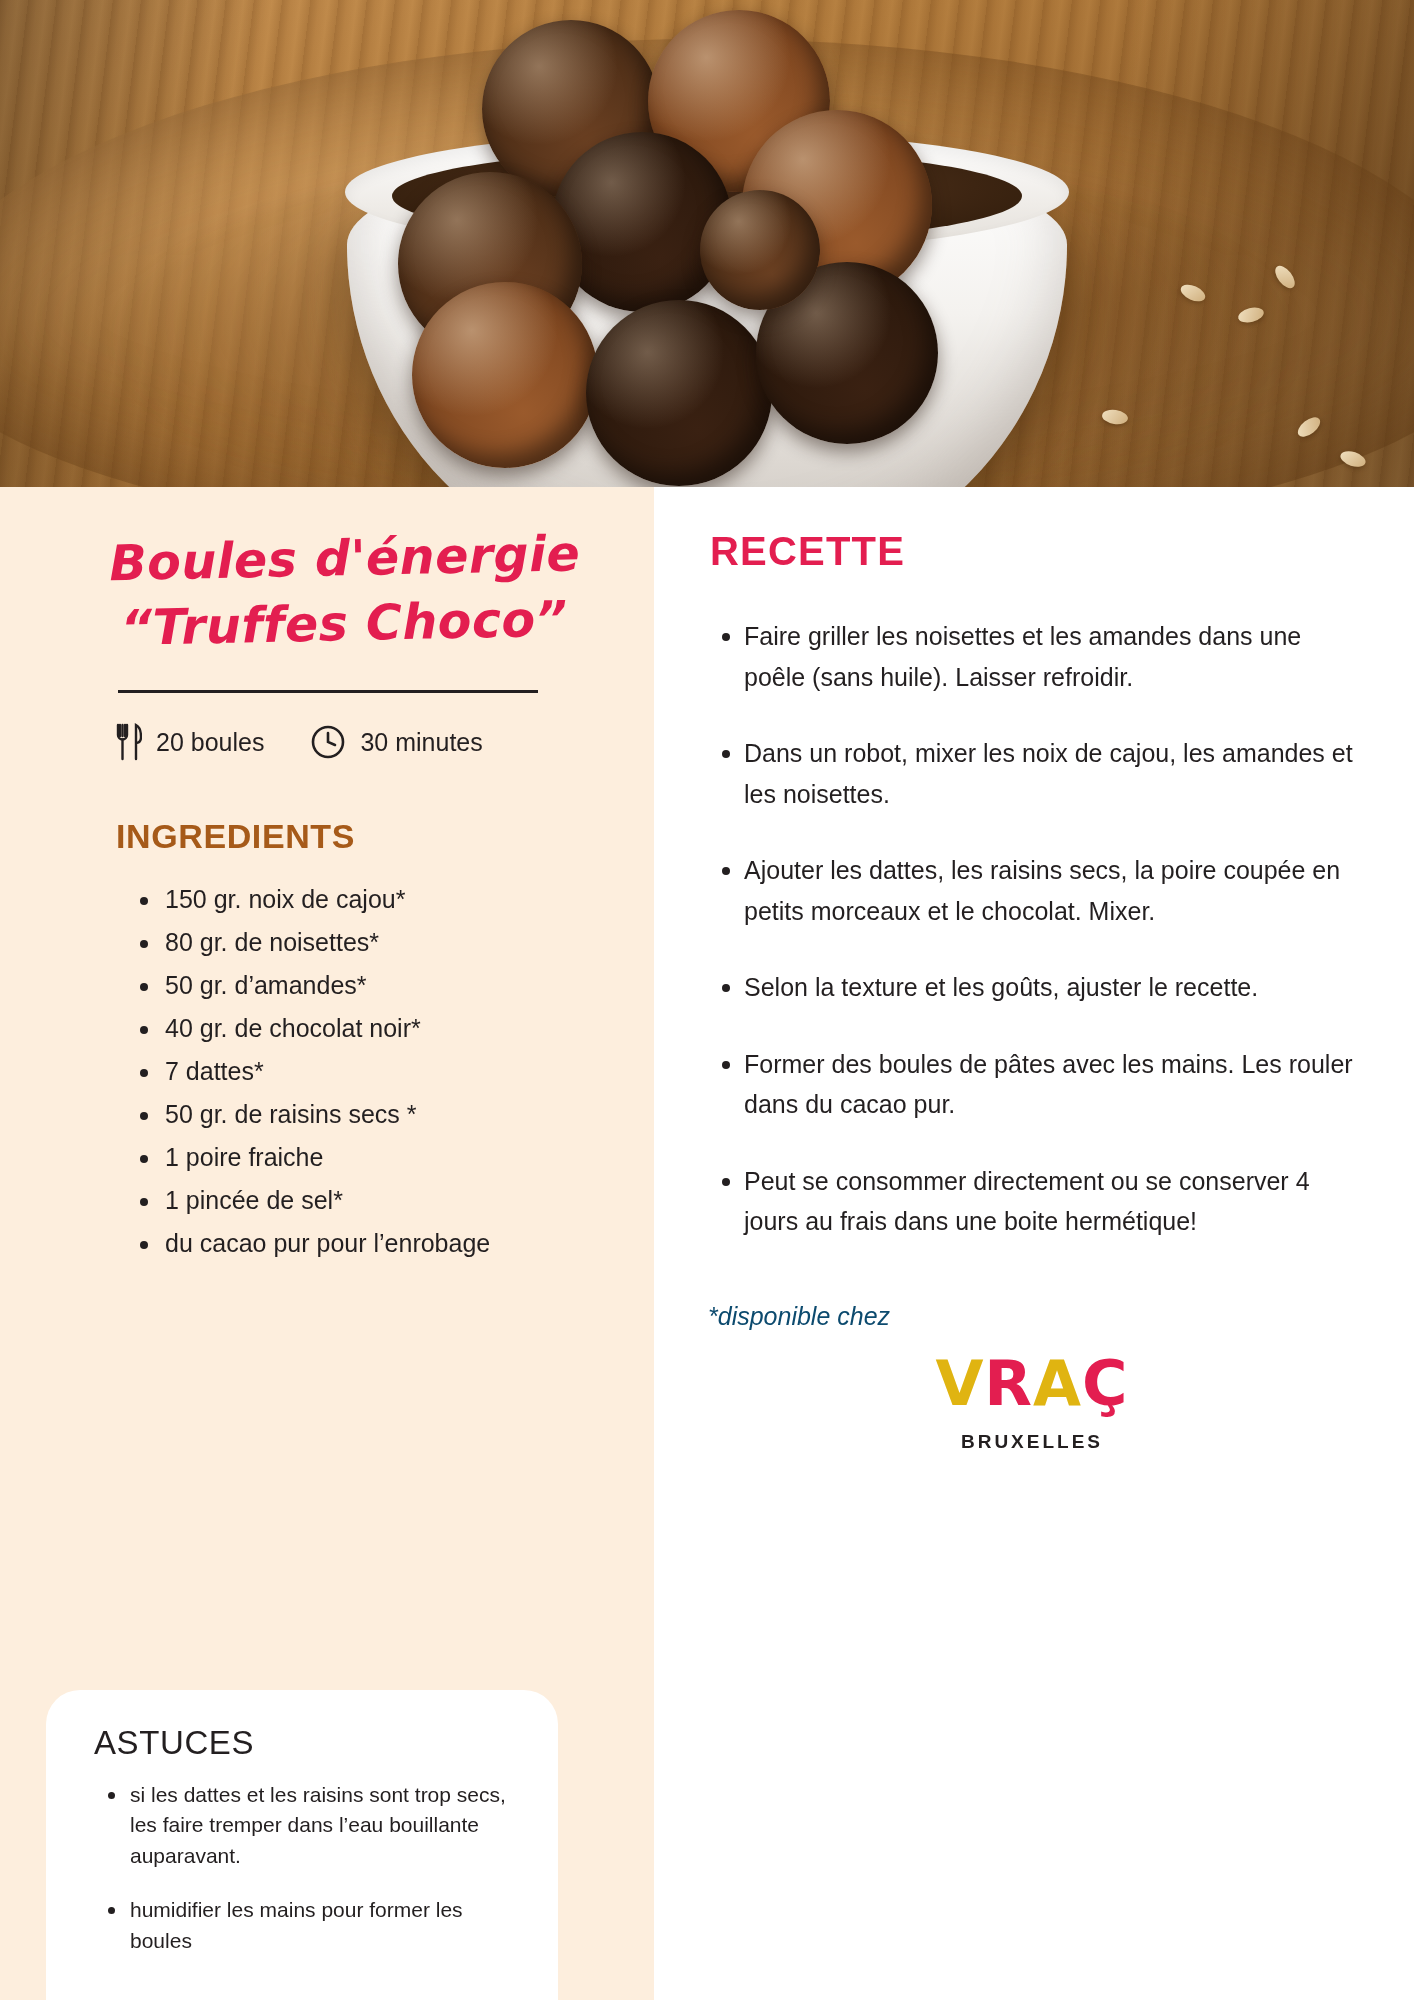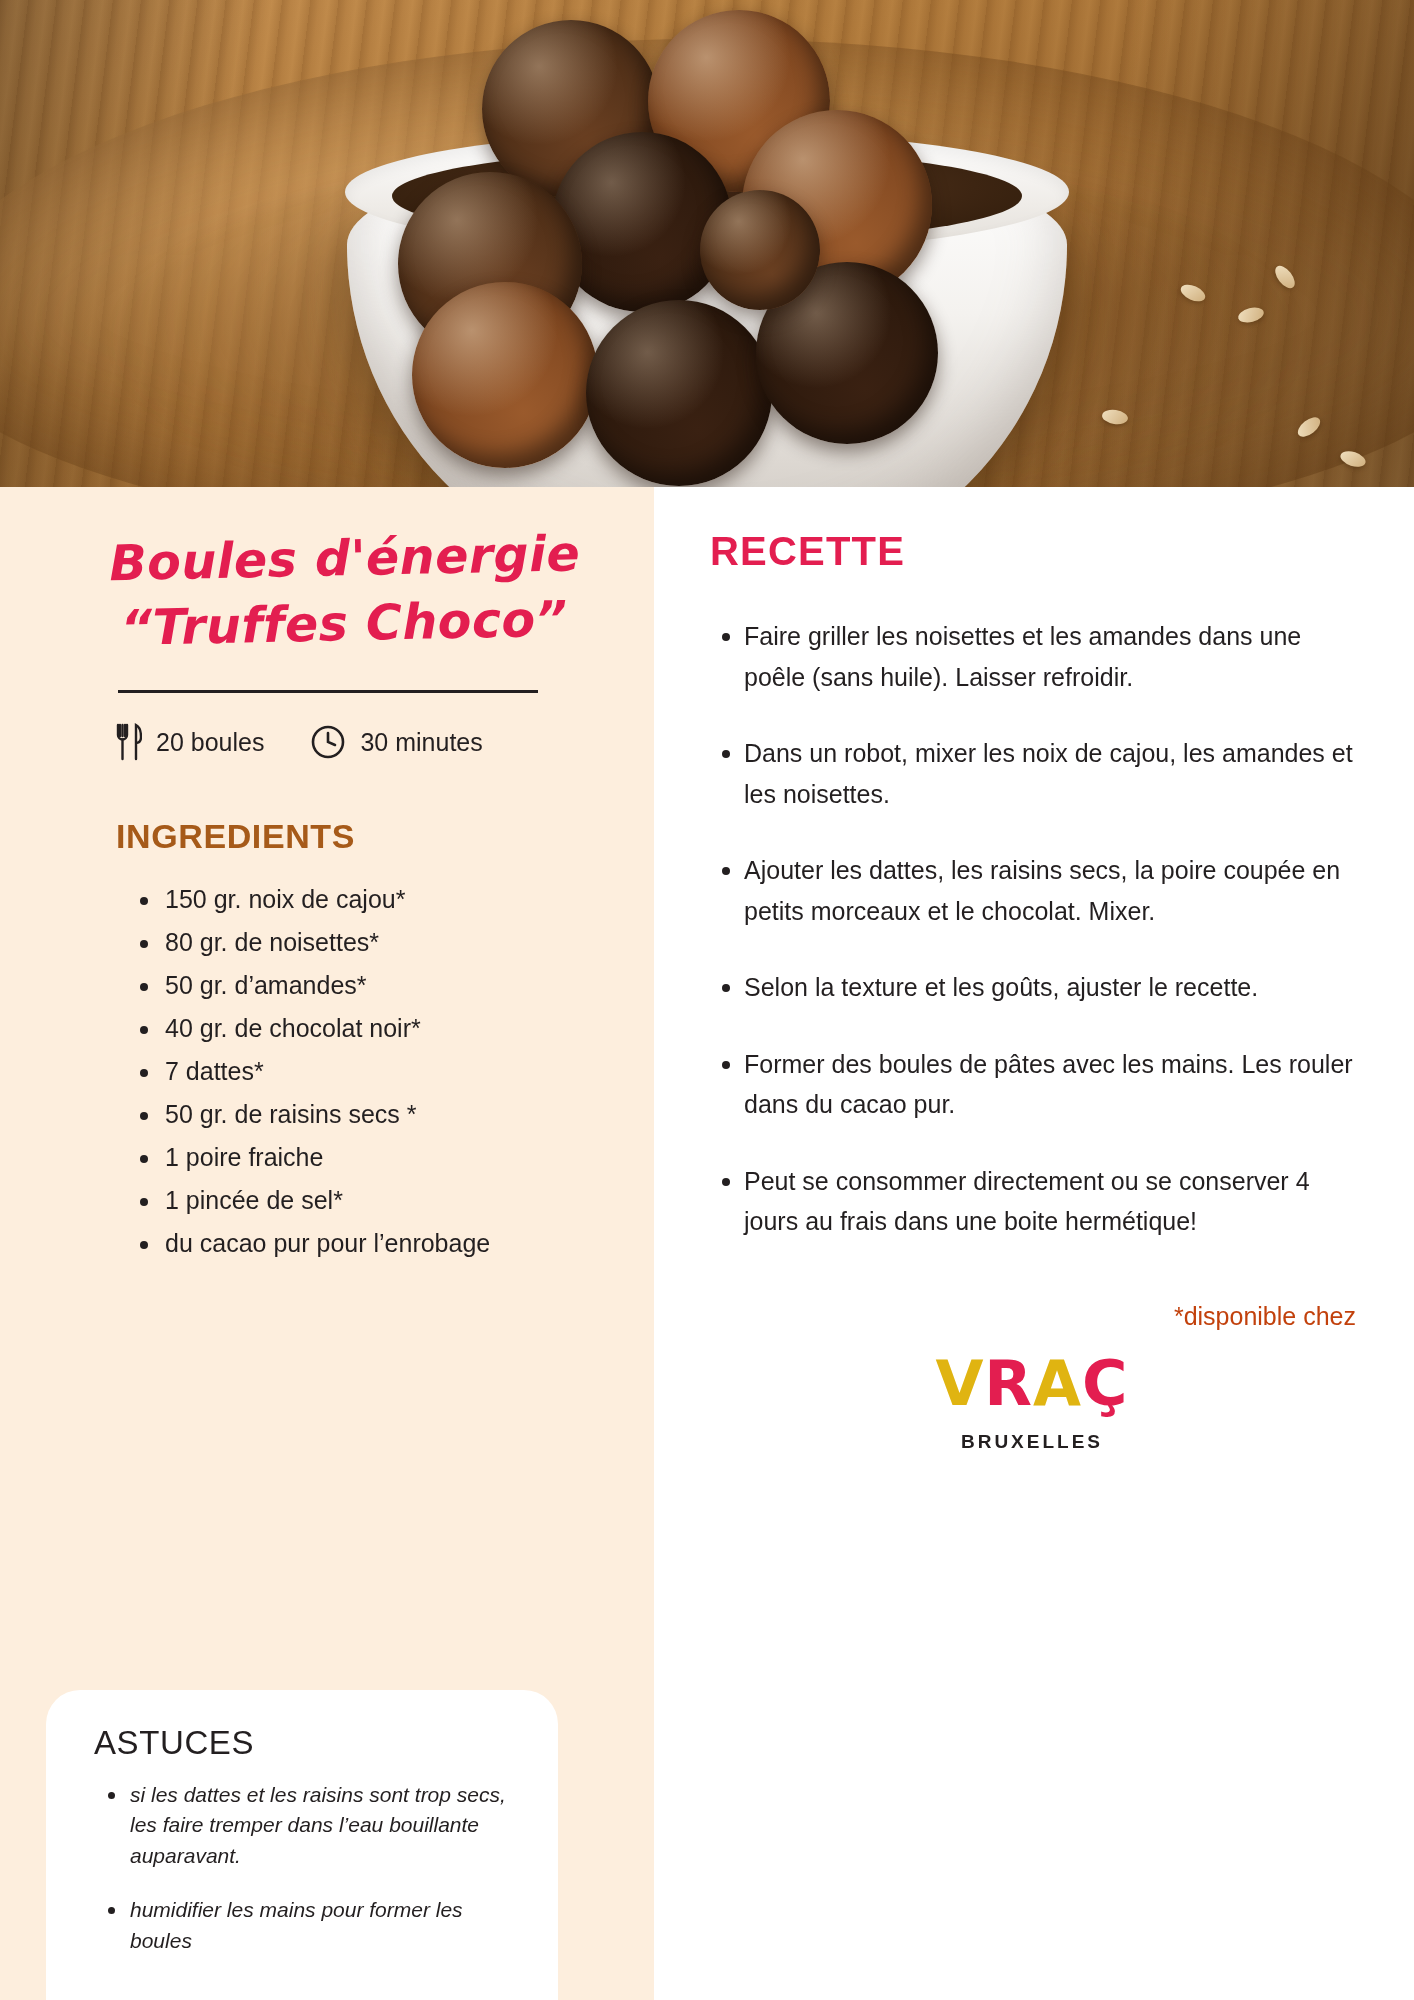--- a/index.html
+++ b/index.html
@@ -224,21 +224,20 @@
     font-size: 33px;
     color: #231f20;
     letter-spacing: 0.6px;
     margin: 0 0 18px 8px;
     font-weight: normal;
   }
   ul.tips {
     margin: 0;
     padding-left: 44px;
     list-style: none;
-    font-style: italic;
   }
   ul.tips li {
     position: relative;
     font-size: 21px;
     color: #231f20;
     line-height: 1.45;
     margin-bottom: 24px;
   }
   ul.tips li:last-child { margin-bottom: 0; }
   ul.tips li::before {
@@ -277,24 +276,25 @@
     position: absolute;
     left: -22px;
     top: 17px;
     width: 8px;
     height: 8px;
     border-radius: 50%;
     background: #231f20;
   }
 
   .footer-note {
-    text-align: right;
+    text-align: left;
     font-size: 25px;
-    color: #c2410c;
+    color: #0c4a6e;
     margin-top: 60px;
+    font-style: italic;
   }
 
   .logo-wrap {
     text-align: center;
     margin-top: 22px;
   }
   .logo-text {
     font-family: "DejaVu Sans", sans-serif;
     font-weight: bold;
     font-size: 62px;

